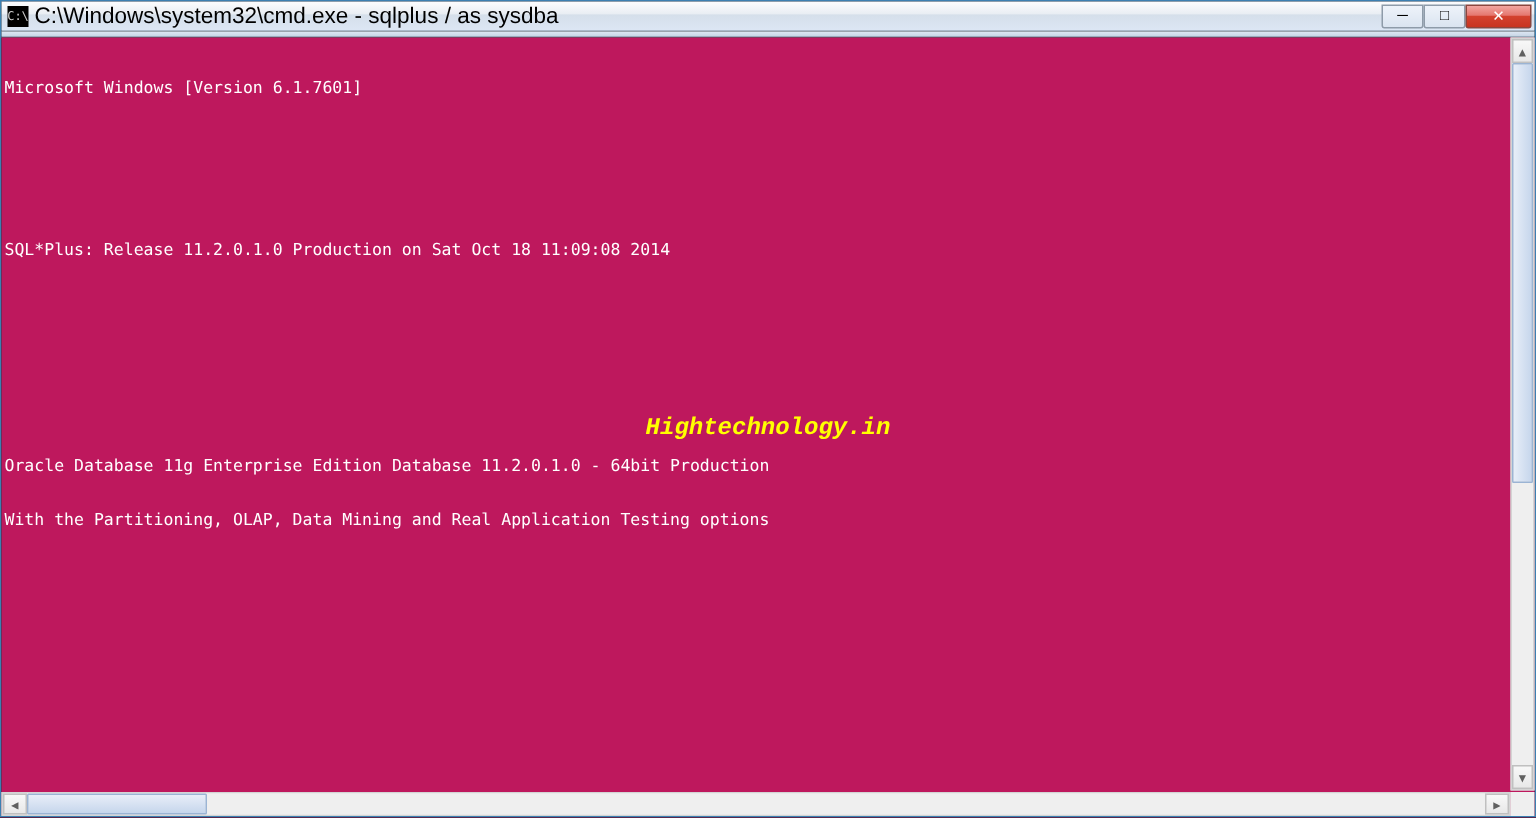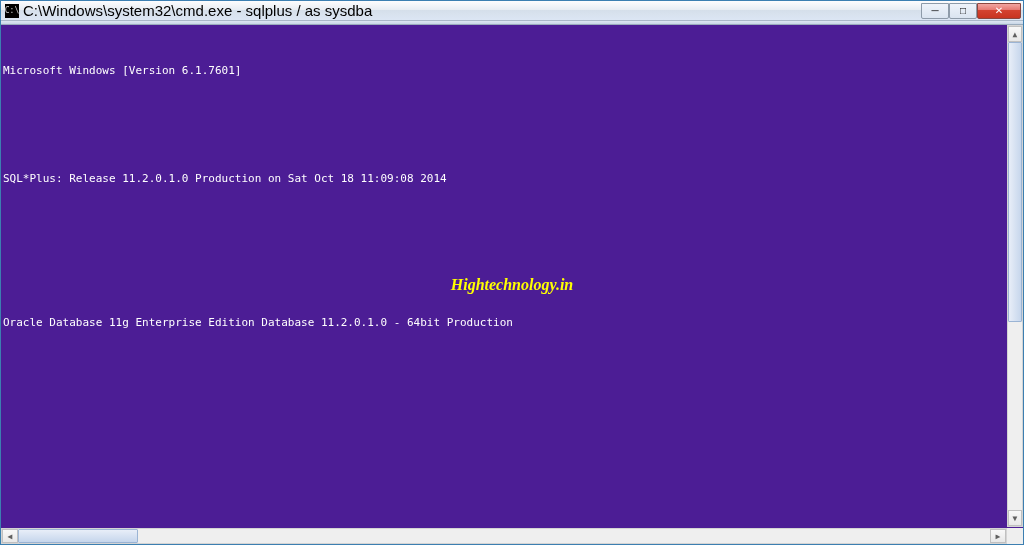--- a/index.html
+++ b/index.html
@@ -72,23 +72,23 @@
       border-color: #8b463e;
       width: 44px;
     }
     .tabbar {
       height: 4px;
       background: linear-gradient(to bottom, #dee7f2, #c8d6e6);
       border-bottom: 1px solid #9aabbc;
     }
     .terminal {
       flex: 1;
-      background: #4c1d95;
+      background: #be185d;
       color: #c0c0c0;
-      padding: 16px 0 0 2px;
+      padding: 4px 0 0 2px;
       line-height: 12px;
       font-size: 11px;
       overflow: hidden;
       position: relative;
       white-space: pre;
     }
     .line {
       white-space: pre;
       min-height: 12px;
     }
@@ -96,21 +96,21 @@
       color: #ffff00;
     }
     .white {
       color: #fff;
     }
     .watermark {
       position: absolute;
       left: 50%;
       top: 50%;
       transform: translate(-50%, -50%);
-      font-family: Liberation Serif, serif;
+      font-family: Liberation Mono, monospace;
       font-size: 16px;
       color: #ffff00;
       font-style: italic;
       font-weight: bold;
       pointer-events: none;
     }
     .scrollbar-v {
       position: absolute;
       right: 1px;
       top: 25px;
@@ -209,20 +209,21 @@
 
   <div class="terminal">
     <div class="line white">Microsoft Windows [Version 6.1.7601]</div>
     <div class="line"> </div>
     <div class="line"> </div>
     <div class="line white">SQL*Plus: Release 11.2.0.1.0 Production on Sat Oct 18 11:09:08 2014</div>
     <div class="line"> </div>
     <div class="line"> </div>
     <div class="line"> </div>
     <div class="line white">Oracle Database 11g Enterprise Edition Database 11.2.0.1.0 - 64bit Production</div>
+    <div class="line white">With the Partitioning, OLAP, Data Mining and Real Application Testing options</div>
     <div class="line"> </div>
     
     
     
     
     
     
     
     
     

